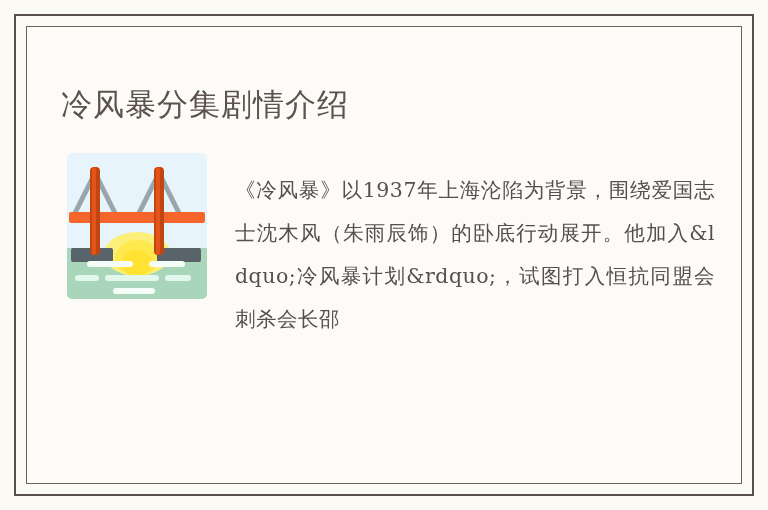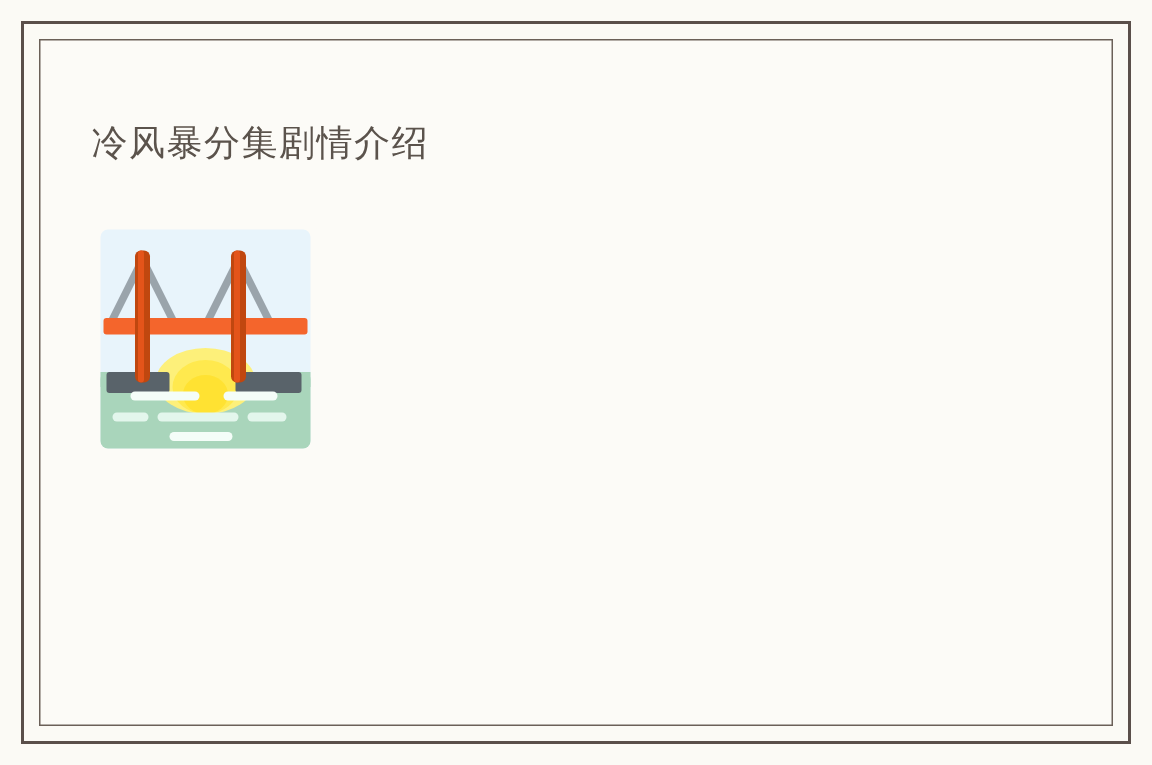--- a/index.html
+++ b/index.html
@@ -39,21 +39,21 @@
   .content {
     position: absolute;
     left: 0; top: 0; right: 0; bottom: 0;
   }
 
   
   .page-title {
     position: absolute;
     left: 34px;
     top: 38px;
-    font-size: 24px;
+    font-size: 31px;
     line-height: 1.2;
     letter-spacing: 1px;
     color: #5b534c;
     font-family: "DejaVu Sans", "Liberation Sans", sans-serif;
     font-weight: 400;
     white-space: nowrap;
     text-align: center;
   }
 
   
@@ -140,18 +140,19 @@
 
             <rect x="26" y="110" width="46" height="6" rx="3" fill="#f4fdf8"></rect>
             <rect x="88" y="110" width="36" height="6" rx="3" fill="#f4fdf8"></rect>
             <rect x="14" y="124" width="24" height="6" rx="3" fill="#e3f6ec"></rect>
             <rect x="44" y="124" width="54" height="6" rx="3" fill="#e3f6ec"></rect>
             <rect x="104" y="124" width="26" height="6" rx="3" fill="#e3f6ec"></rect>
             <rect x="52" y="137" width="42" height="6" rx="3" fill="#f4fdf8"></rect>
           </svg>
         </div>
 
+        <p class="body-text">《冷风暴》以1937年上海沦陷为背景，围绕爱国志士沈木风（朱雨辰饰）的卧底行动展开。他加入&amp;ldquo;冷风暴计划&amp;rdquo;，试图打入恒抗同盟会刺杀会长邵</p>
 
       </div>
 
     </div>
   </div>
 </div>
 
 </body></html>

